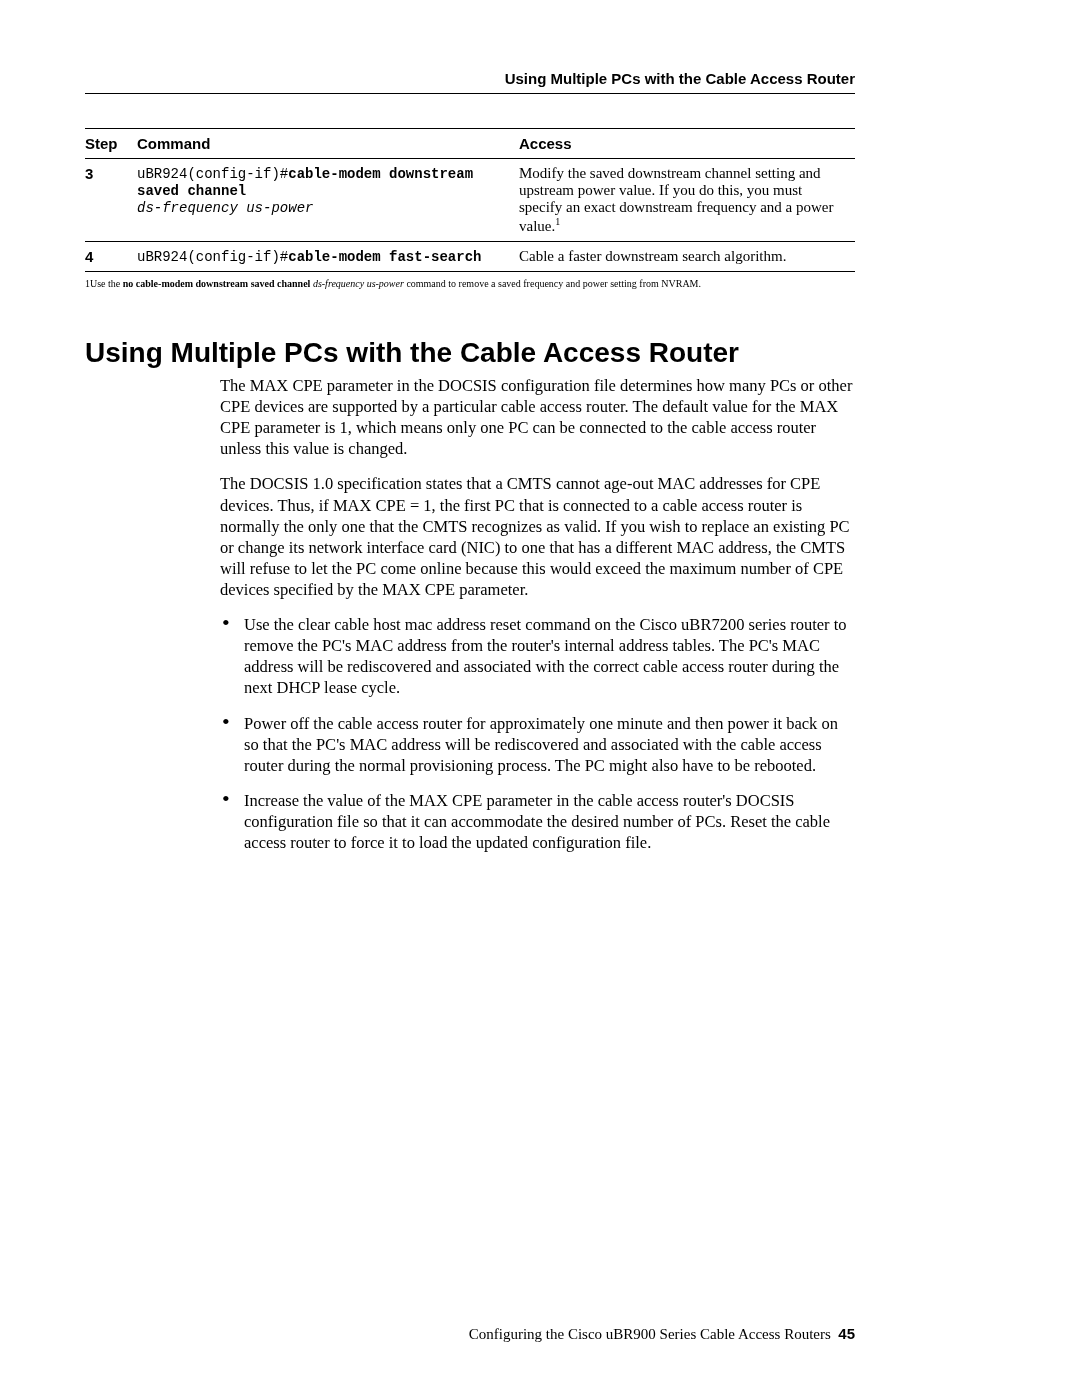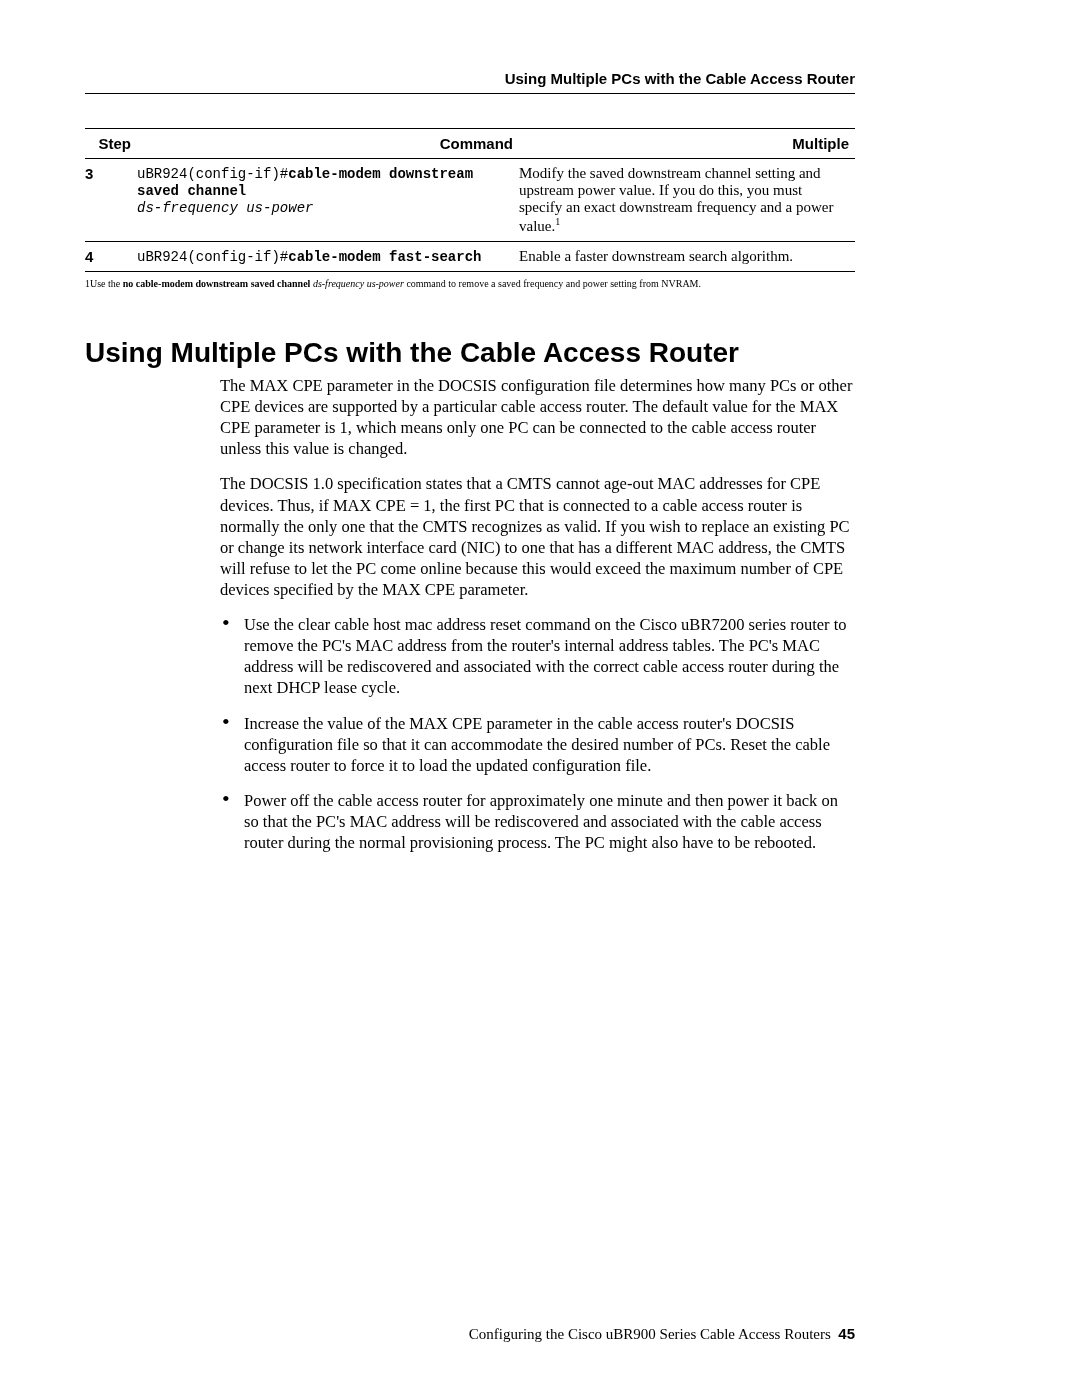--- a/index.html
+++ b/index.html
@@ -31,21 +31,21 @@
 
   
   table.cmd {
     width: 100%;
     border-collapse: collapse;
     font-size: 15px;
   }
   table.cmd thead th {
     font-family: Arial, Helvetica, sans-serif;
     font-weight: 700;
-    text-align: right;
+    text-align: left;
     border-top: 1px solid #000;
     border-bottom: 1px solid #000;
     padding: 6px 6px 6px 0;
   }
   table.cmd td {
     vertical-align: top;
     padding: 6px 6px 6px 0;
     border-bottom: 1px solid #000;
   }
   .step-col {
@@ -112,21 +112,21 @@
 <div class="page">
 
   <div class="running-head">Using Multiple PCs with the Cable Access Router</div>
   <div class="head-rule"></div>
 
   <table class="cmd">
     <thead>
       <tr>
         <th class="step-col">Step</th>
         <th>Command</th>
-        <th class="purpose-col">Multiple</th>
+        <th class="purpose-col">Access</th>
       </tr>
     </thead>
     <tbody>
       <tr>
         <td class="step-col">3</td>
         <td>
           <span class="mono">
             <span>uBR924(config-if)#</span><span class="b">cable-modem downstream saved channel</span><br>
             <span class="i">ds-frequency us-power</span>
           </span>
@@ -136,45 +136,45 @@
         </td>
       </tr>
       <tr>
         <td class="step-col">4</td>
         <td>
           <span class="mono">
             <span>uBR924(config-if)#</span><span class="b">cable-modem fast-search</span>
           </span>
         </td>
         <td class="purpose-col">
-          <span>Enable a faster downstream search algorithm.</span>
+          <span>Cable a faster downstream search algorithm.</span>
         </td>
       </tr>
     </tbody>
   </table>
 
   <div class="footnote">
     <span class="fn-num">1</span><span>Use the </span><span class="b">no cable-modem downstream saved channel</span><span> </span><span class="i">ds-frequency us-power</span><span> command to remove a saved frequency and power setting from NVRAM.</span>
   </div>
 
   <h1 class="section">Using Multiple PCs with the Cable Access Router</h1>
 
   <div class="body-block">
     <p>The MAX CPE parameter in the DOCSIS configuration file determines how many PCs or other CPE devices are supported by a particular cable access router. The default value for the MAX CPE parameter is 1, which means only one PC can be connected to the cable access router unless this value is changed.</p>
     <p>The DOCSIS 1.0 specification states that a CMTS cannot age-out MAC addresses for CPE devices. Thus, if MAX CPE = 1, the first PC that is connected to a cable access router is normally the only one that the CMTS recognizes as valid. If you wish to replace an existing PC or change its network interface card (NIC) to one that has a different MAC address, the CMTS will refuse to let the PC come online because this would exceed the maximum number of CPE devices specified by the MAX CPE parameter.</p>
 
     <ul class="bullets">
       <li>
         <span>Use the </span><span class="b">clear cable host mac address reset</span><span> command on the Cisco uBR7200 series router to remove the PC's MAC address from the router's internal address tables. The PC's MAC address will be rediscovered and associated with the correct cable access router during the next DHCP lease cycle.</span>
       </li>
       <li>
-        <span>Increase the value of the MAX CPE  parameter in the cable access router's DOCSIS configuration file so that it can accommodate the desired number of PCs. Reset the cable access router to force it to load the updated configuration file.</span>
+        <span>Power off the cable access router for approximately one minute and then power it back on so that the PC's MAC address will be rediscovered and associated with the cable access router during the normal provisioning process. The PC might also have to be rebooted.</span>
       </li>
       <li>
-        <span>Power off the cable access router for approximately one minute and then power it back on so that the PC's MAC address will be rediscovered and associated with the cable access router during the normal provisioning process. The PC might also have to be rebooted.</span>
+        <span>Increase the value of the MAX CPE  parameter in the cable access router's DOCSIS configuration file so that it can accommodate the desired number of PCs. Reset the cable access router to force it to load the updated configuration file.</span>
       </li>
     </ul>
   </div>
 
   <div class="footer">
     <span>Configuring the Cisco uBR900 Series Cable Access Routers</span>&nbsp;&nbsp;<span class="pg">45</span>
   </div>
 
 </div>
 

